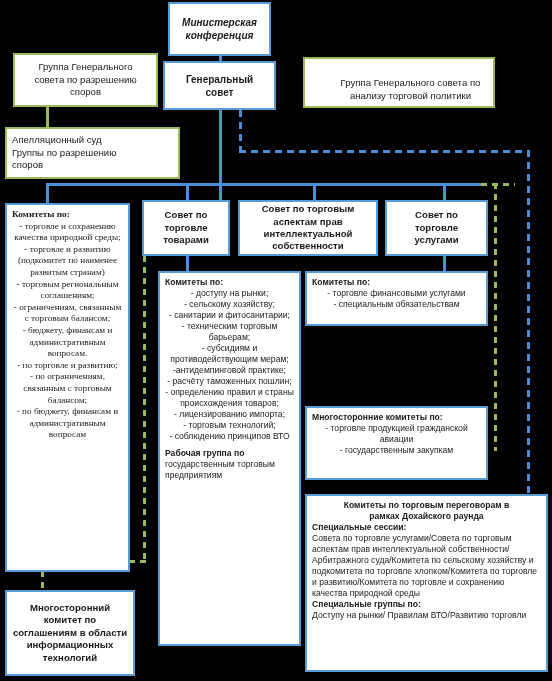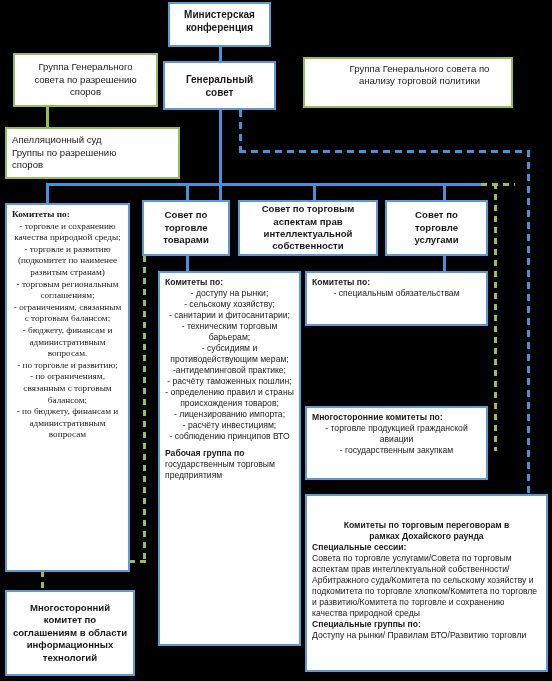--- a/index.html
+++ b/index.html
@@ -68,37 +68,37 @@
   <div class="line vdash-g" style="left:143px;top:256px;height:306px;"></div>
   <div class="line hdash-g" style="left:41px;top:560px;width:105px;"></div>
   <div class="line vdash-g" style="left:41px;top:560px;height:30px;"></div>
 
   <div class="line vline-g" style="left:46px;top:107px;height:20px;"></div>
 
   <div class="line vline" style="left:186px;top:256px;height:15px;"></div>
 
   <div class="line vline" style="left:443px;top:256px;height:15px;"></div>
 
-  <div class="box blue ctr pad f10 bold" style="left:168px;top:2px;width:103px;height:45px;display:flex;justify-content:center;">
+  <div class="box blue ctr pad f10 bold" style="left:168px;top:2px;width:103px;height:54px;display:flex;align-items:center;justify-content:center;font-style:italic;">
     <span style="white-space:pre-line;">Министерская
 конференция</span>
   </div>
 
   <div class="box green ctr pad f95" style="left:13px;top:53px;width:145px;height:54px;display:flex;align-items:center;justify-content:center;">
     <span style="white-space:pre-line;">Группа Генерального
 совета по разрешению
 споров</span>
   </div>
 
   <div class="box blue ctr pad f10 bold" style="left:163px;top:61px;width:113px;height:49px;display:flex;align-items:center;justify-content:center;">
     <span style="white-space:pre-line;">Генеральный
 совет</span>
   </div>
 
-  <div class="box green ctr pad f95" style="left:303px;top:57px;width:210px;height:51px;display:flex;align-items:flex-start;justify-content:center;padding-left:28px;">
+  <div class="box green ctr pad f95" style="left:303px;top:57px;width:192px;height:51px;display:flex;align-items:flex-end;justify-content:center;padding-left:28px;">
     <span style="white-space:pre-line;">Группа Генерального совета по
 анализу торговой политики</span>
   </div>
 
   <div class="box green pad f95" style="left:5px;top:127px;width:175px;height:52px;display:flex;align-items:center;">
     <span style="white-space:pre-line;">Апелляционный суд
 Группы по разрешению
 споров</span>
   </div>
 
@@ -140,45 +140,46 @@
     <ul class="blk">
       <li>- доступу на рынки;</li>
       <li>- сельскому хозяйству;</li>
       <li>- санитарии и фитосанитарии;</li>
       <li>- техническим торговым барьерам;</li>
       <li>- субсидиям и противодействующим мерам;</li>
       <li>-антидемпинговой практике;</li>
       <li>- расчёту таможенных пошлин;</li>
       <li>- определению правил и страны происхождения товаров;</li>
       <li>- лицензированию импорта;</li>
-      <li>- расчёту инвестициям;</li>
+      <li>- торговым технологий;</li>
       <li>- соблюдению принципов ВТО</li>
     </ul>
     <div class="bold sec">Рабочая группа по</div>
     <div>государственным торговым предприятиям</div>
   </div>
 
   <div class="box blue pad f85" style="left:305px;top:271px;width:183px;height:55px;">
     <div class="bold">Комитеты по:</div>
     <ul class="blk">
+      <li>- торговле финансовыми услугами</li>
       <li>- специальным обязательствам</li>
     </ul>
   </div>
 
 
   <div class="box blue pad f85" style="left:305px;top:406px;width:183px;height:74px;">
     <div class="bold">Многосторонние комитеты по:</div>
     <ul class="blk">
       <li>- торговле продукцией гражданской авиации</li>
       <li>- государственным закупкам</li>
     </ul>
   </div>
 
   <div class="box blue pad f85" style="left:305px;top:494px;width:243px;height:178px;">
-    <div class="bold ctr" style="white-space:pre-line;margin-top:20px;">Комитеты по торговым переговорам в
+    <div class="bold ctr" style="white-space:pre-line;">Комитеты по торговым переговорам в
 рамках Дохайского раунда</div>
     <div class="bold">Специальные сессии:</div>
     <div>Совета по торговле услугами/Совета по торговым аспектам прав интеллектуальной собственности/Арбитражного суда/Комитета по сельскому хозяйству и подкомитета по торговле хлопком/Комитета по торговле и развитию/Комитета по торговле и сохранению качества природной среды</div>
     <div class="bold">Специальные группы по:</div>
     <div>Доступу на рынки/ Правилам ВТО/Развитию торговли</div>
   </div>
 
   <div class="box blue ctr pad f95 bold" style="left:5px;top:590px;width:130px;height:86px;display:flex;align-items:center;justify-content:center;">
     <span style="white-space:pre-line;">Многосторонний
 комитет по

